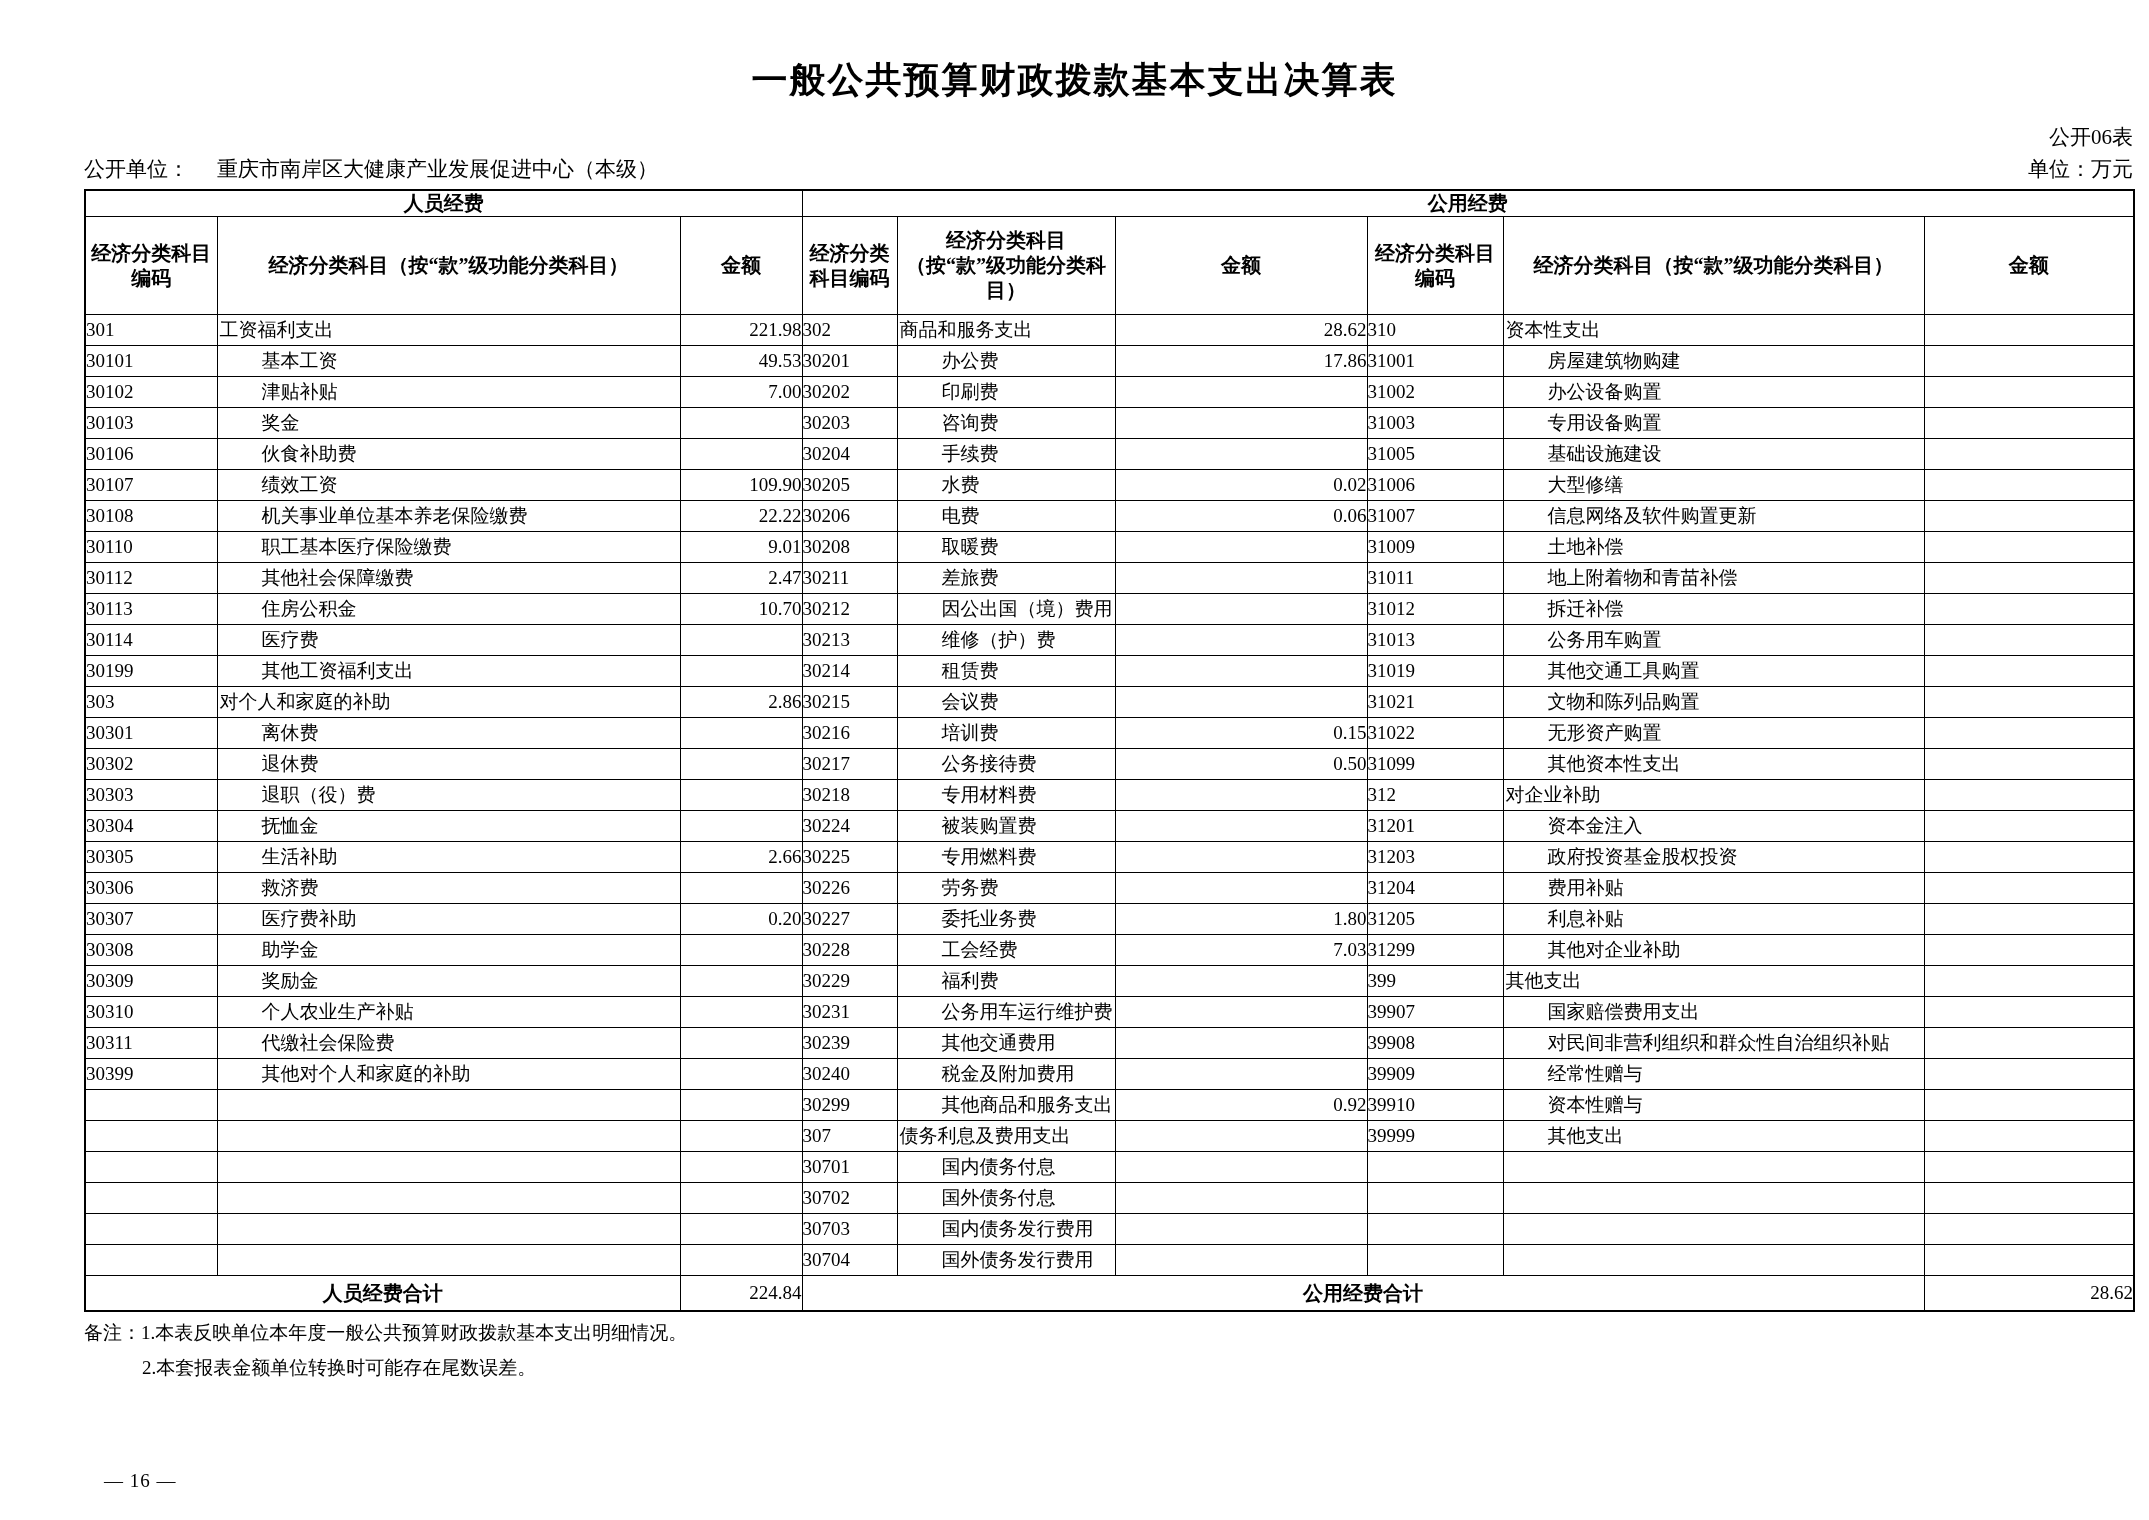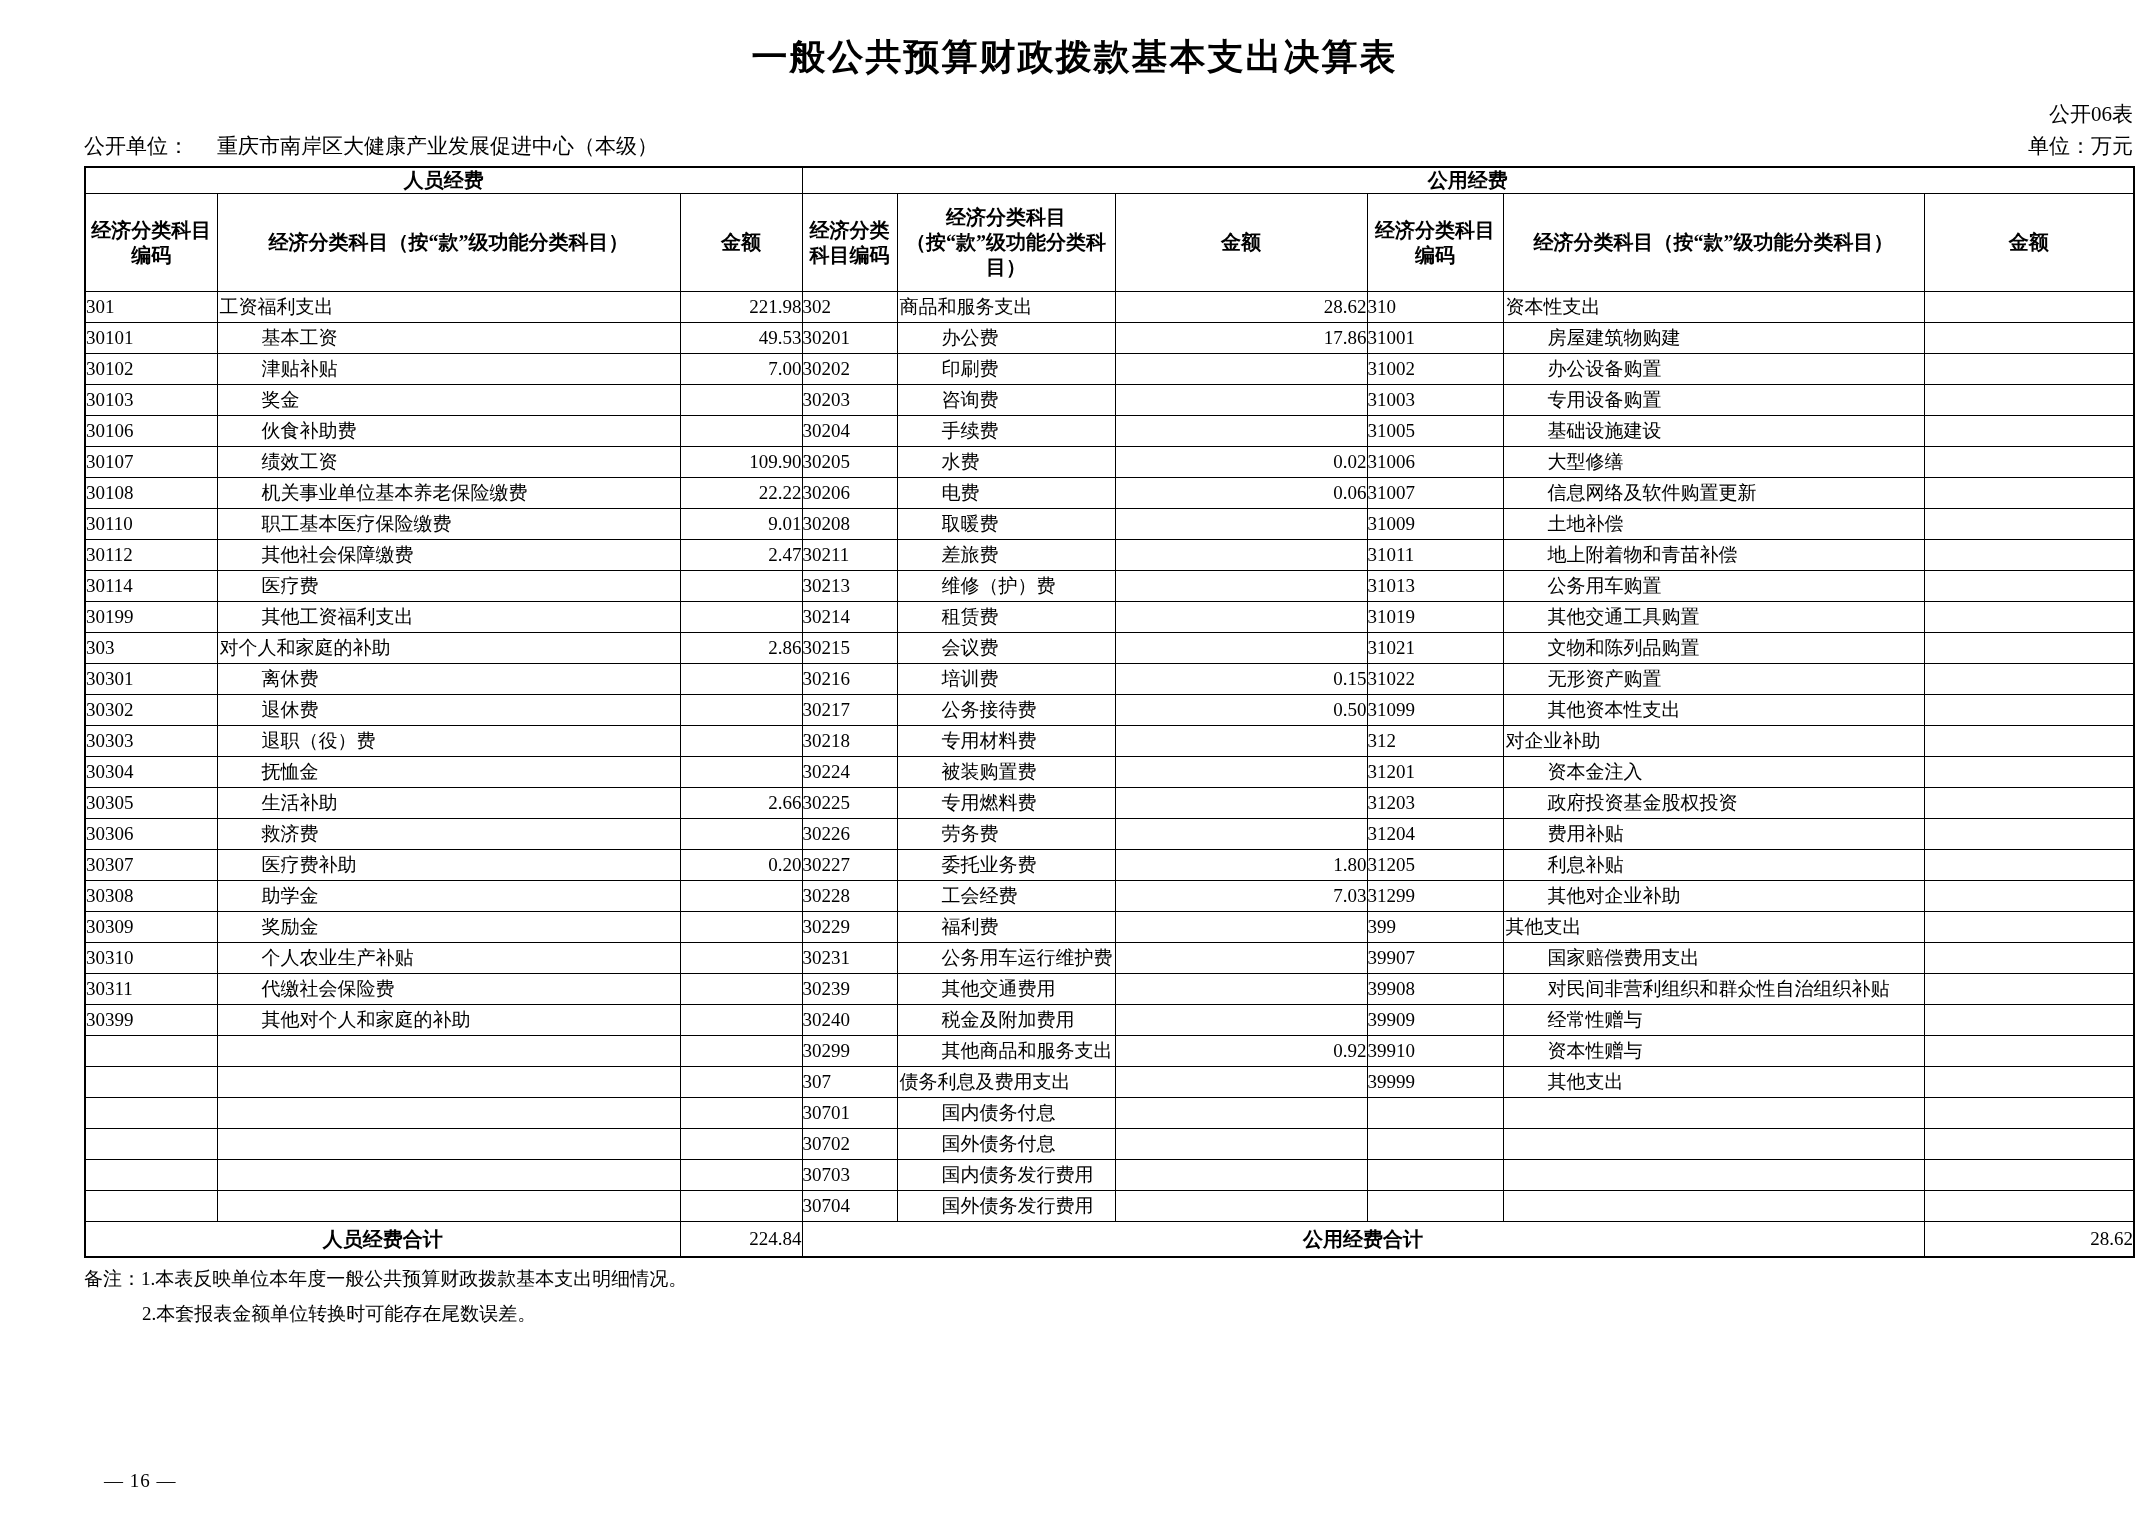--- a/index.html
+++ b/index.html
@@ -6,21 +6,21 @@
   .page{
     position:relative;
     width:2149px;height:1520px;
     background:#ffffff;
     color:#000;
     font-family:"Liberation Serif","DejaVu Serif",serif;
     overflow:hidden;
   }
   .title{
     margin:0;
-    padding-top:33px;
+    padding-top:56px;
     text-align:center;
     font-size:36px;
     font-weight:bold;
     letter-spacing:2px;
   }
   .form-no{
     width:2049px;
     margin:18px auto 0 84px;
     text-align:right;
     font-size:21px;
@@ -227,20 +227,31 @@
           <td class="subj ind1">其他社会保障缴费</td>
           <td class="amt">2.47</td>
           <td class="code">30211</td>
           <td class="subj ind1">差旅费</td>
           <td class="amt"></td>
           <td class="code">31011</td>
           <td class="subj ind1">地上附着物和青苗补偿</td>
           <td class="amt"></td>
         </tr>
         <tr>
+          <td class="code">30113</td>
+          <td class="subj ind1">住房公积金</td>
+          <td class="amt">10.70</td>
+          <td class="code">30212</td>
+          <td class="subj ind1">因公出国（境）费用</td>
+          <td class="amt"></td>
+          <td class="code">31012</td>
+          <td class="subj ind1">拆迁补偿</td>
+          <td class="amt"></td>
+        </tr>
+        <tr>
           <td class="code">30114</td>
           <td class="subj ind1">医疗费</td>
           <td class="amt"></td>
           <td class="code">30213</td>
           <td class="subj ind1">维修（护）费</td>
           <td class="amt"></td>
           <td class="code">31013</td>
           <td class="subj ind1">公务用车购置</td>
           <td class="amt"></td>
         </tr>

